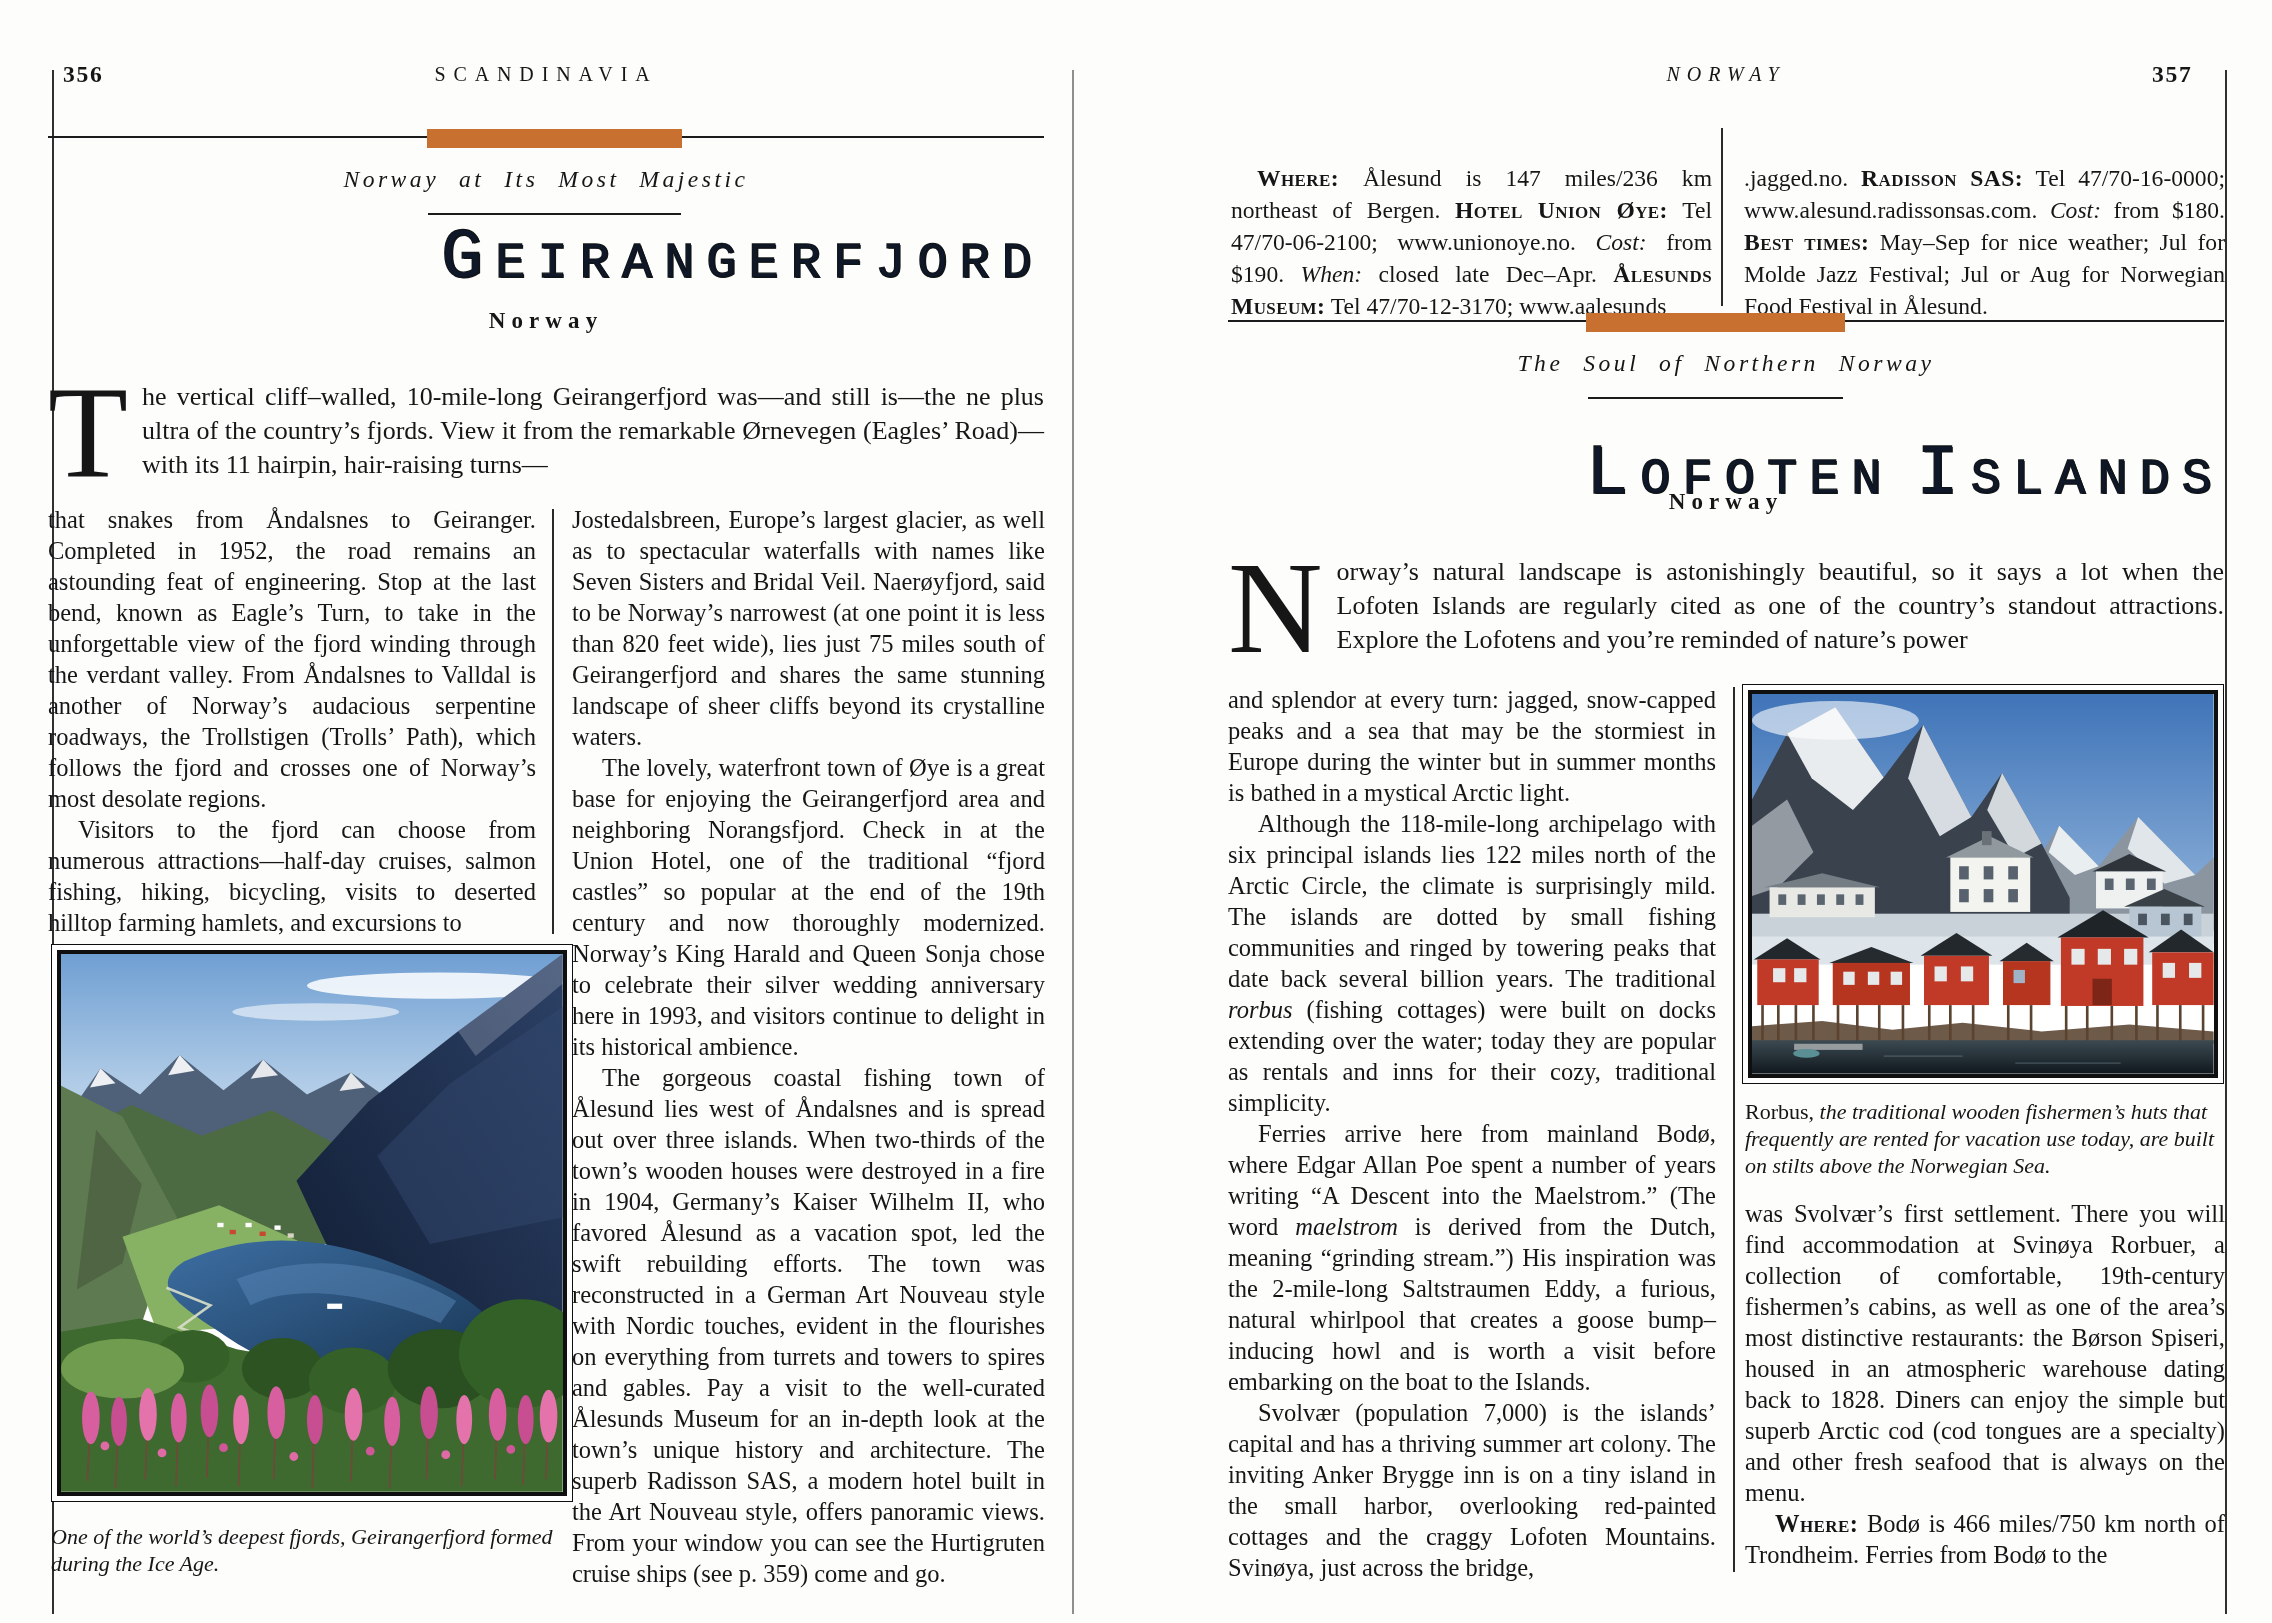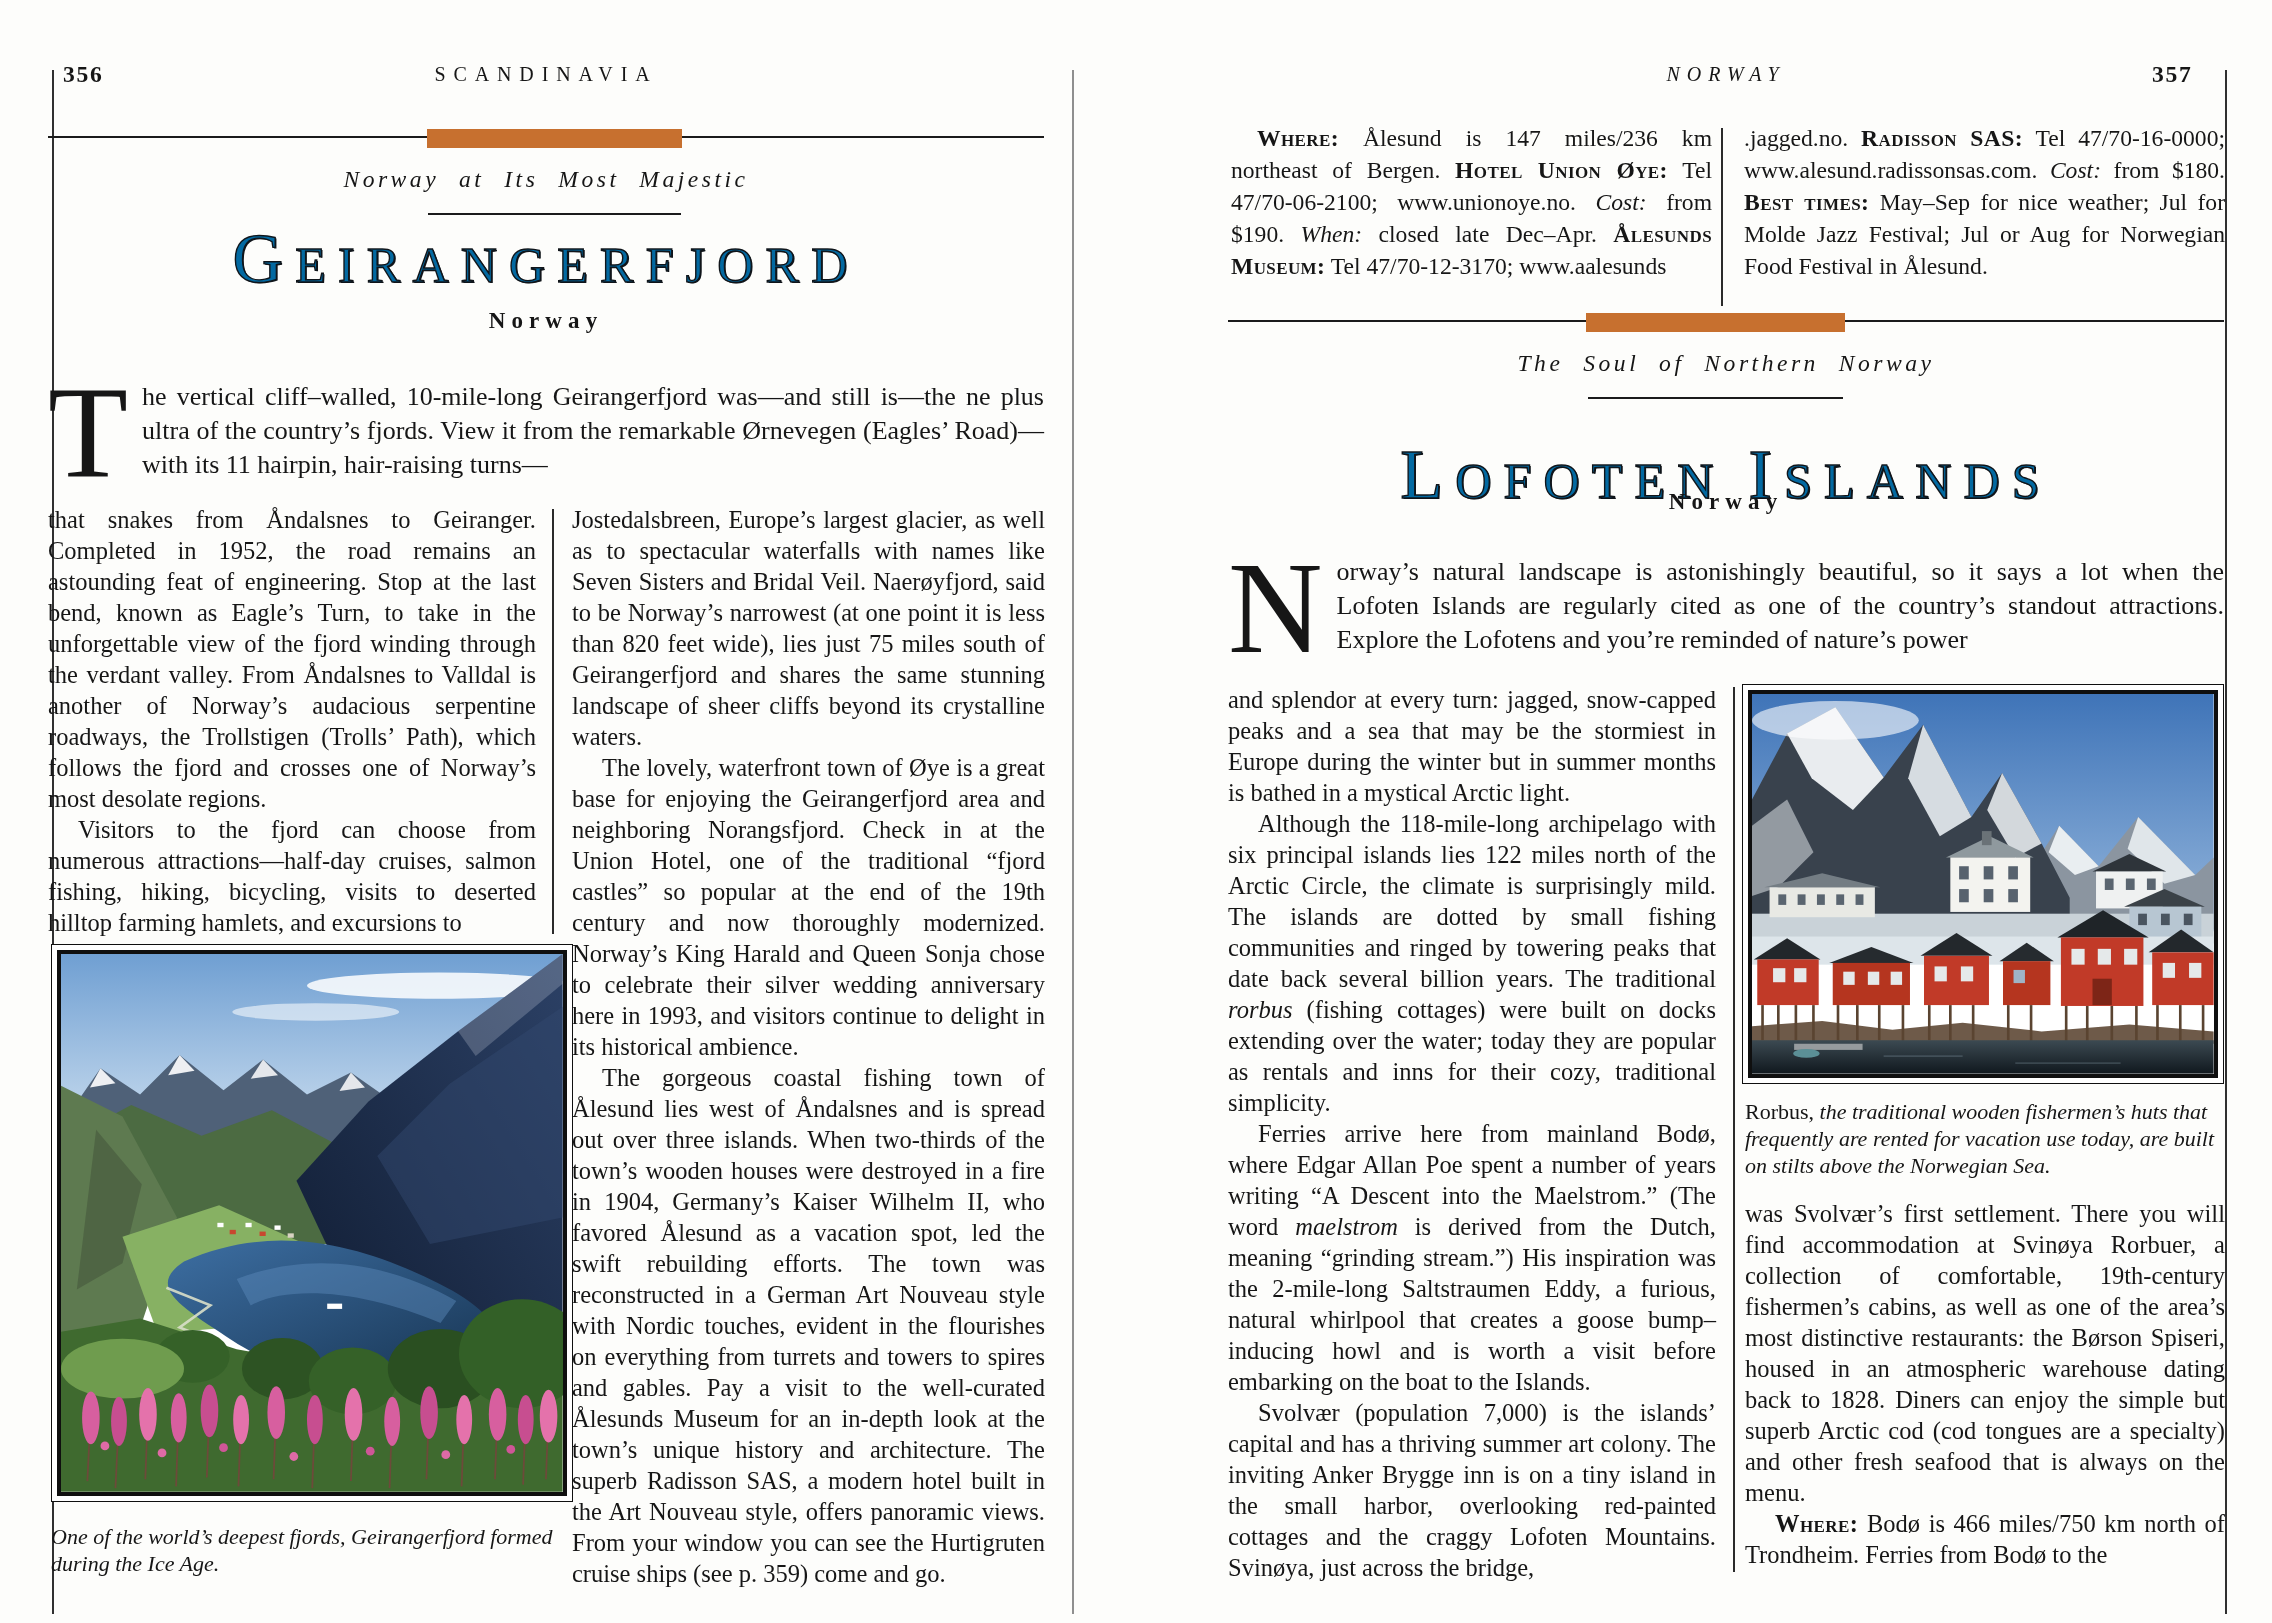--- a/index.html
+++ b/index.html
@@ -10,37 +10,37 @@
   .gutter{position:absolute;top:70px;height:1544px;width:1.7px;background:#8f8f8f;}
   
   .pageno{position:absolute;font-size:23.6px;font-weight:bold;letter-spacing:1.7px;}
   .runhead{position:absolute;width:996px;text-align:center;font-size:20px;letter-spacing:7.9px;}
   .runhead.it{font-style:italic;letter-spacing:7px;}
   
   .rule{position:absolute;height:1.7px;background:#1b1b1b;}
   .orange{position:absolute;height:19px;background:#c7702f;}
   
   .kicker{position:absolute;width:996px;text-align:center;font-style:italic;font-size:23.6px;letter-spacing:3.5px;word-spacing:10.5px;}
-  .title{position:absolute;width:996px;text-align:center;white-space:nowrap;
-         color:#0369a1;-webkit-text-stroke:1.4px #10151a;text-shadow:1.3px 1.3px 0 #10151a;
-         font-family:Liberation Serif, serif;}
+  .title{position:absolute;width:996px;text-align:right;white-space:nowrap;
+         color:#0f172a;-webkit-text-stroke:1.4px #10151a;text-shadow:1.3px 1.3px 0 #10151a;
+         font-family:Liberation Mono, monospace;}
   .title .tcap{font-size:70px;letter-spacing:12.2px;}
   .title .trest{font-size:50px;letter-spacing:12.2px;}
   .title .wordgap{display:inline-block;width:23px;}
   .subtitle{position:absolute;width:996px;text-align:center;font-weight:bold;font-size:23px;letter-spacing:6.1px;}
   
   .intro{position:absolute;width:996px;font-size:26px;line-height:34px;text-align:justify;}
   .dropcap{float:left;font-size:131px;line-height:91px;padding:7px 14px 0 0;}
   
   .col{position:absolute;font-size:24.5px;line-height:31px;text-align:justify;}
   .col p{margin:0;}
   .col p.ind{text-indent:30px;}
   .divider{position:absolute;width:1.7px;background:#2a2a2a;}
   
-  .info{position:absolute;font-size:23.6px;line-height:32px;text-align:justify;}
+  .info{position:absolute;font-size:23.6px;line-height:32px;text-align:justify;margin-top:40px;}
   
   .sc{font-variant:small-caps;font-weight:bold;letter-spacing:0.4px;}
   .i{font-style:italic;}
   .rm{font-style:normal;}
   
   .photo{position:absolute;background:#ffffff;border:1.7px solid #0f0f0f;padding:5.2px;box-sizing:border-box;}
   .photo-inner{width:100%;height:100%;border:4.4px solid #0f0f0f;box-sizing:border-box;overflow:hidden;}
   .photo-inner svg{display:block;width:100%;height:100%;}
   .caption{position:absolute;font-style:italic;font-size:22px;line-height:27px;}
 </style>

